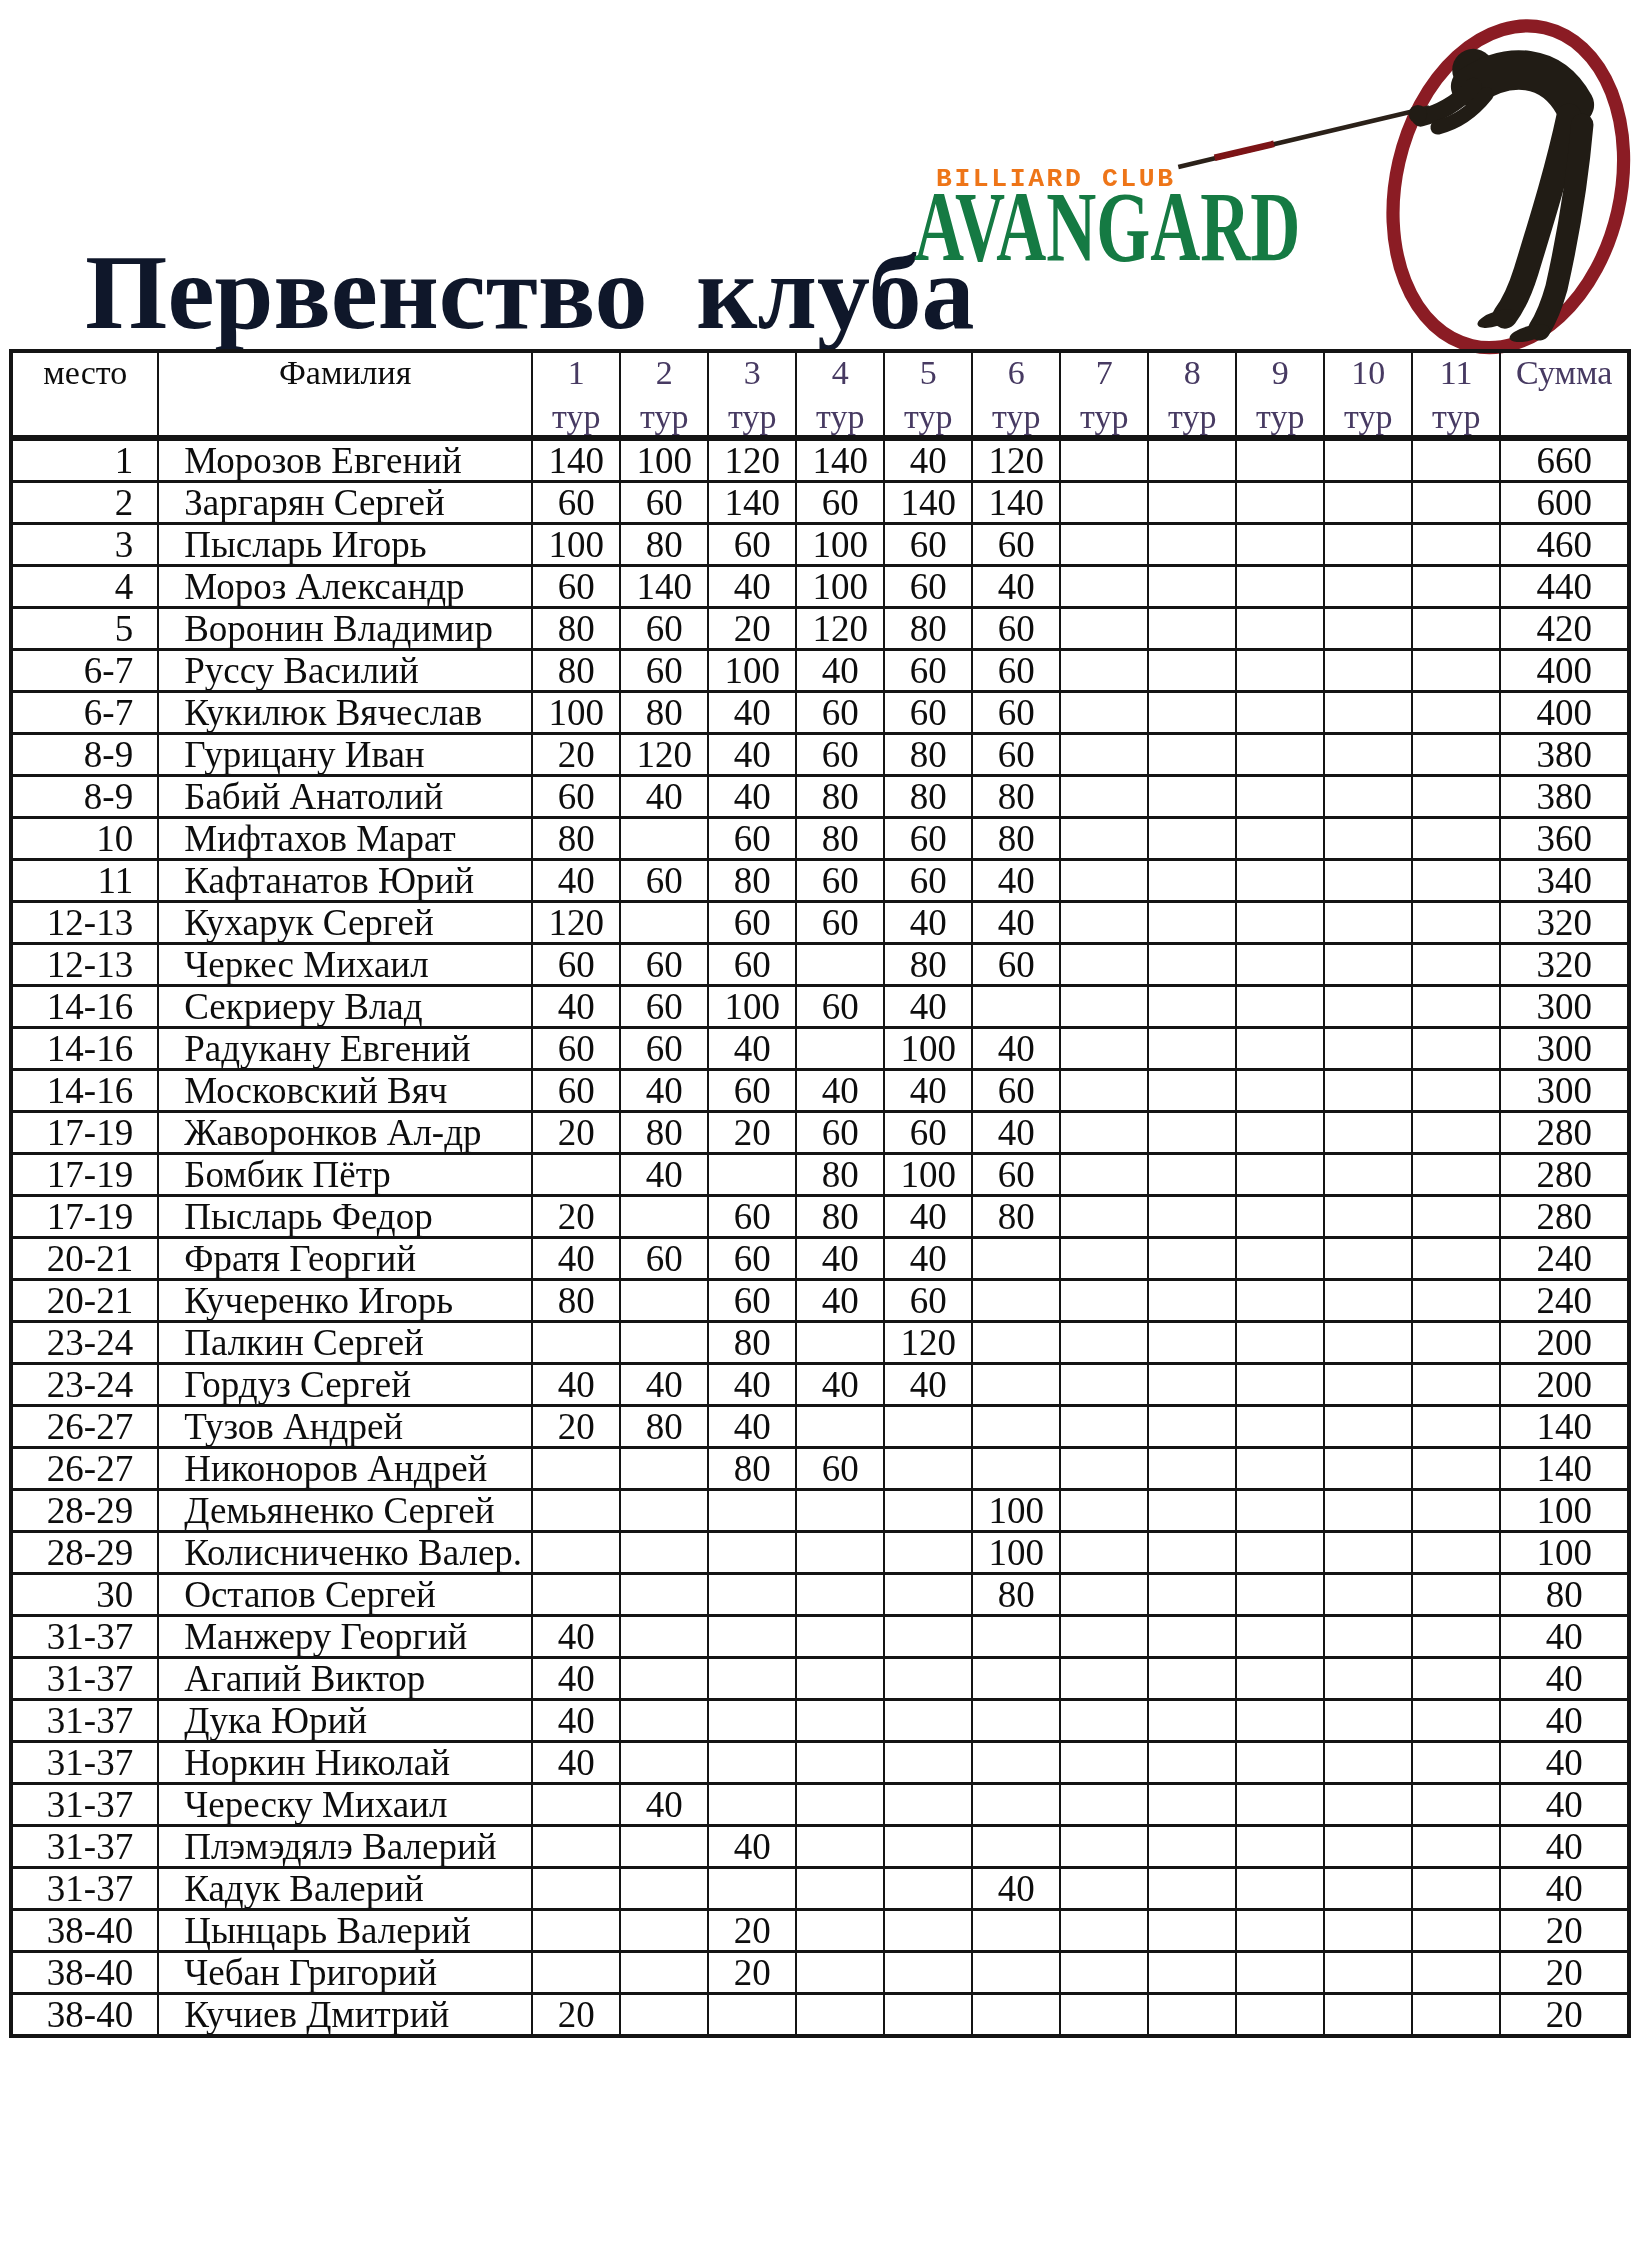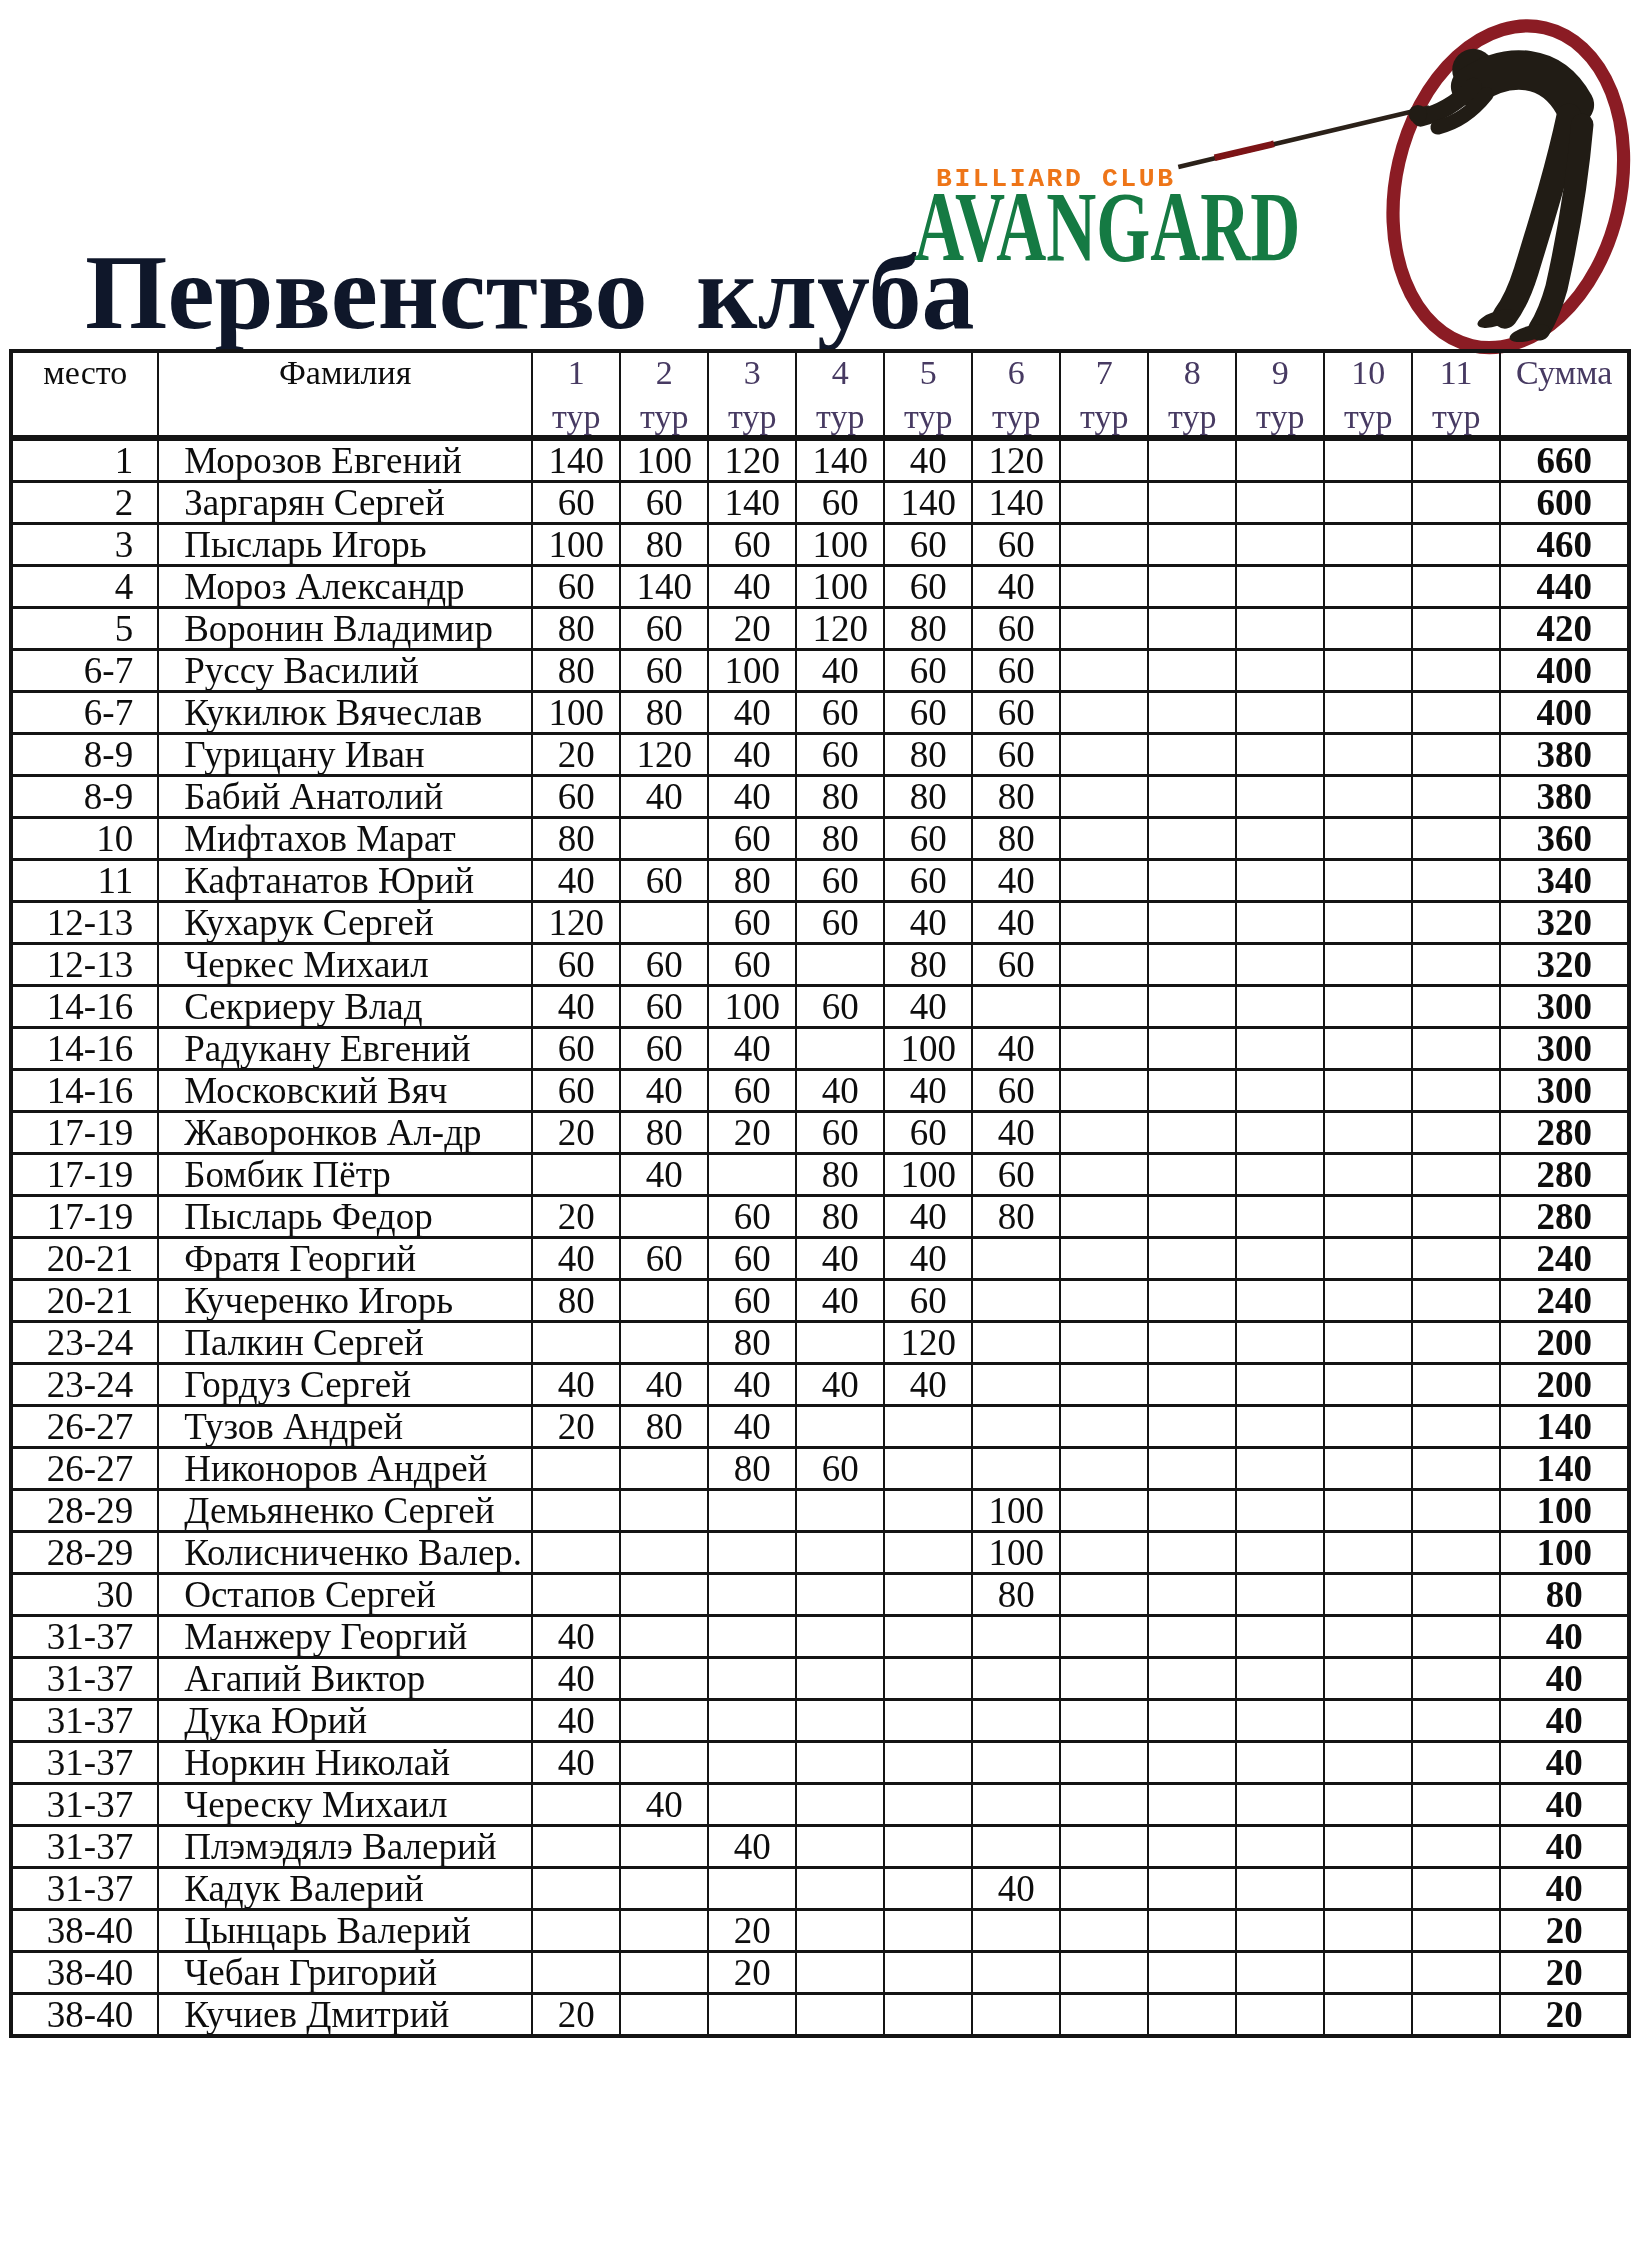--- a/index.html
+++ b/index.html
@@ -20,21 +20,21 @@
   th,td{border:2px solid #141414;padding:0;color:#0d0d0d;overflow:hidden;}
   th{border-top-width:3.3px;border-bottom:6px solid #141414;vertical-align:top;font-weight:normal;}
   td{border-top-width:3.3px;border-bottom-width:3.3px;height:39px;line-height:39px;font-size:37px;}
   .hwrap{height:78px;display:flex;flex-direction:column;justify-content:space-between;
          padding:2.6px 0 1.3px 0;}
   .hline{font-size:34px;line-height:34px;text-align:center;}
   .hnum,.hlab{font-size:34px;line-height:34px;text-align:center;color:#473a62;}
   td.place{text-align:right;padding-right:24px;}
   td.name{text-align:left;padding-left:25px;white-space:nowrap;}
   td.val{text-align:center;}
-  td.sum{text-align:center;font-weight:bold;}
+  td.sum{text-align:center;}
 </style>
 </head>
 <body>
 
 <div class="page">
 
   <h1 class="main-title">Первенство клуба</h1>
 
   <div class="logo-sub">BILLIARD CLUB</div>
   <div class="logo-name">AVANGARD</div>

